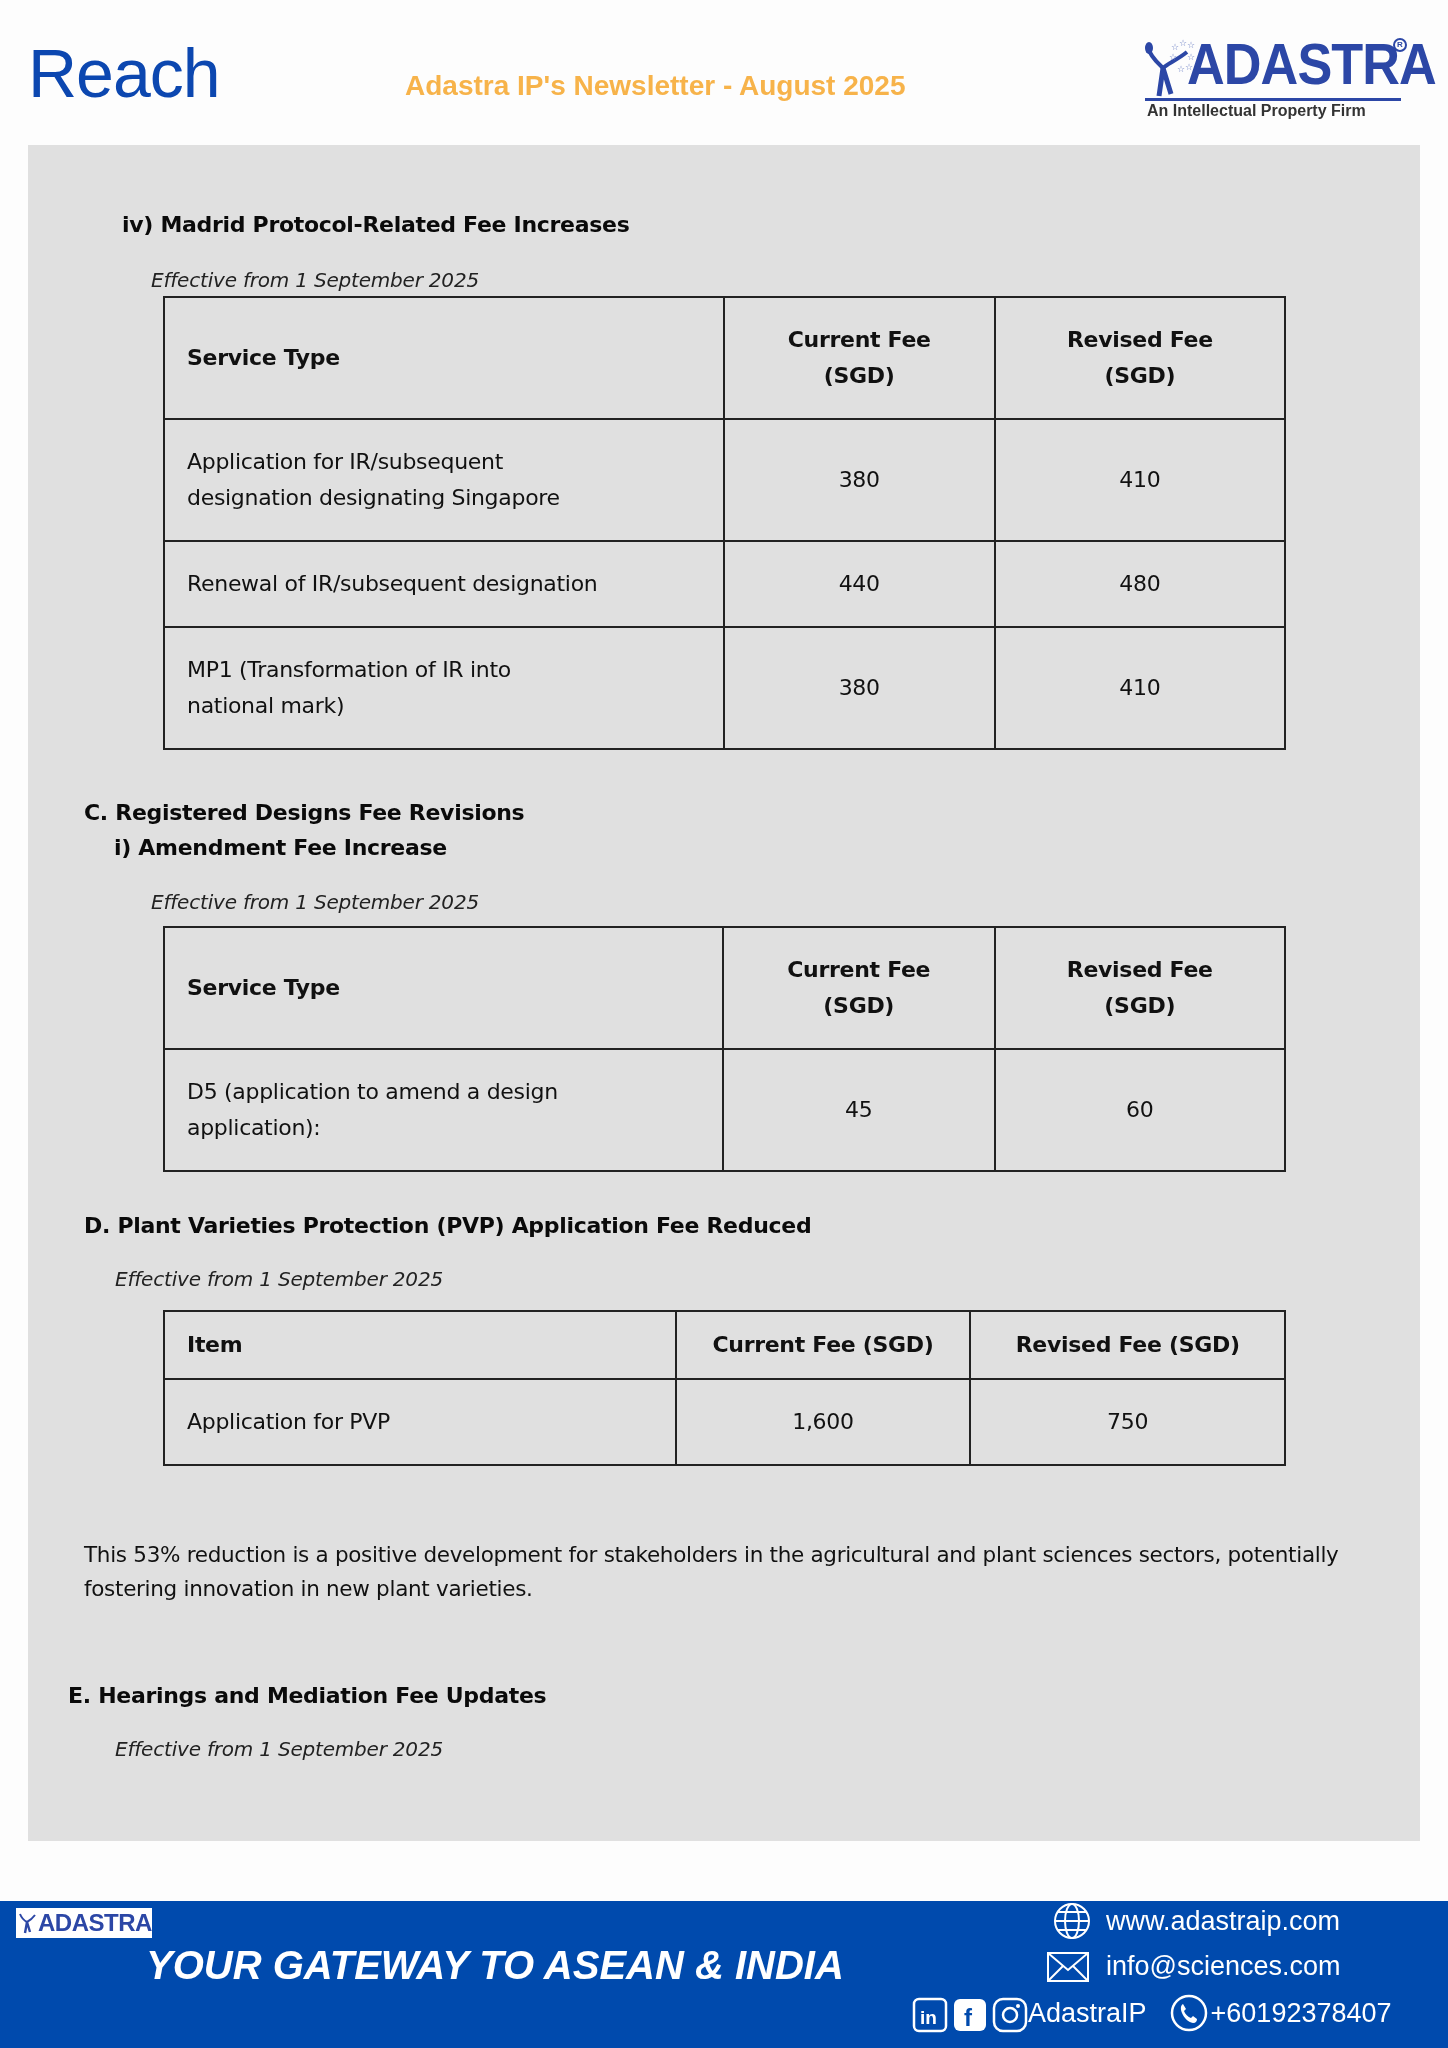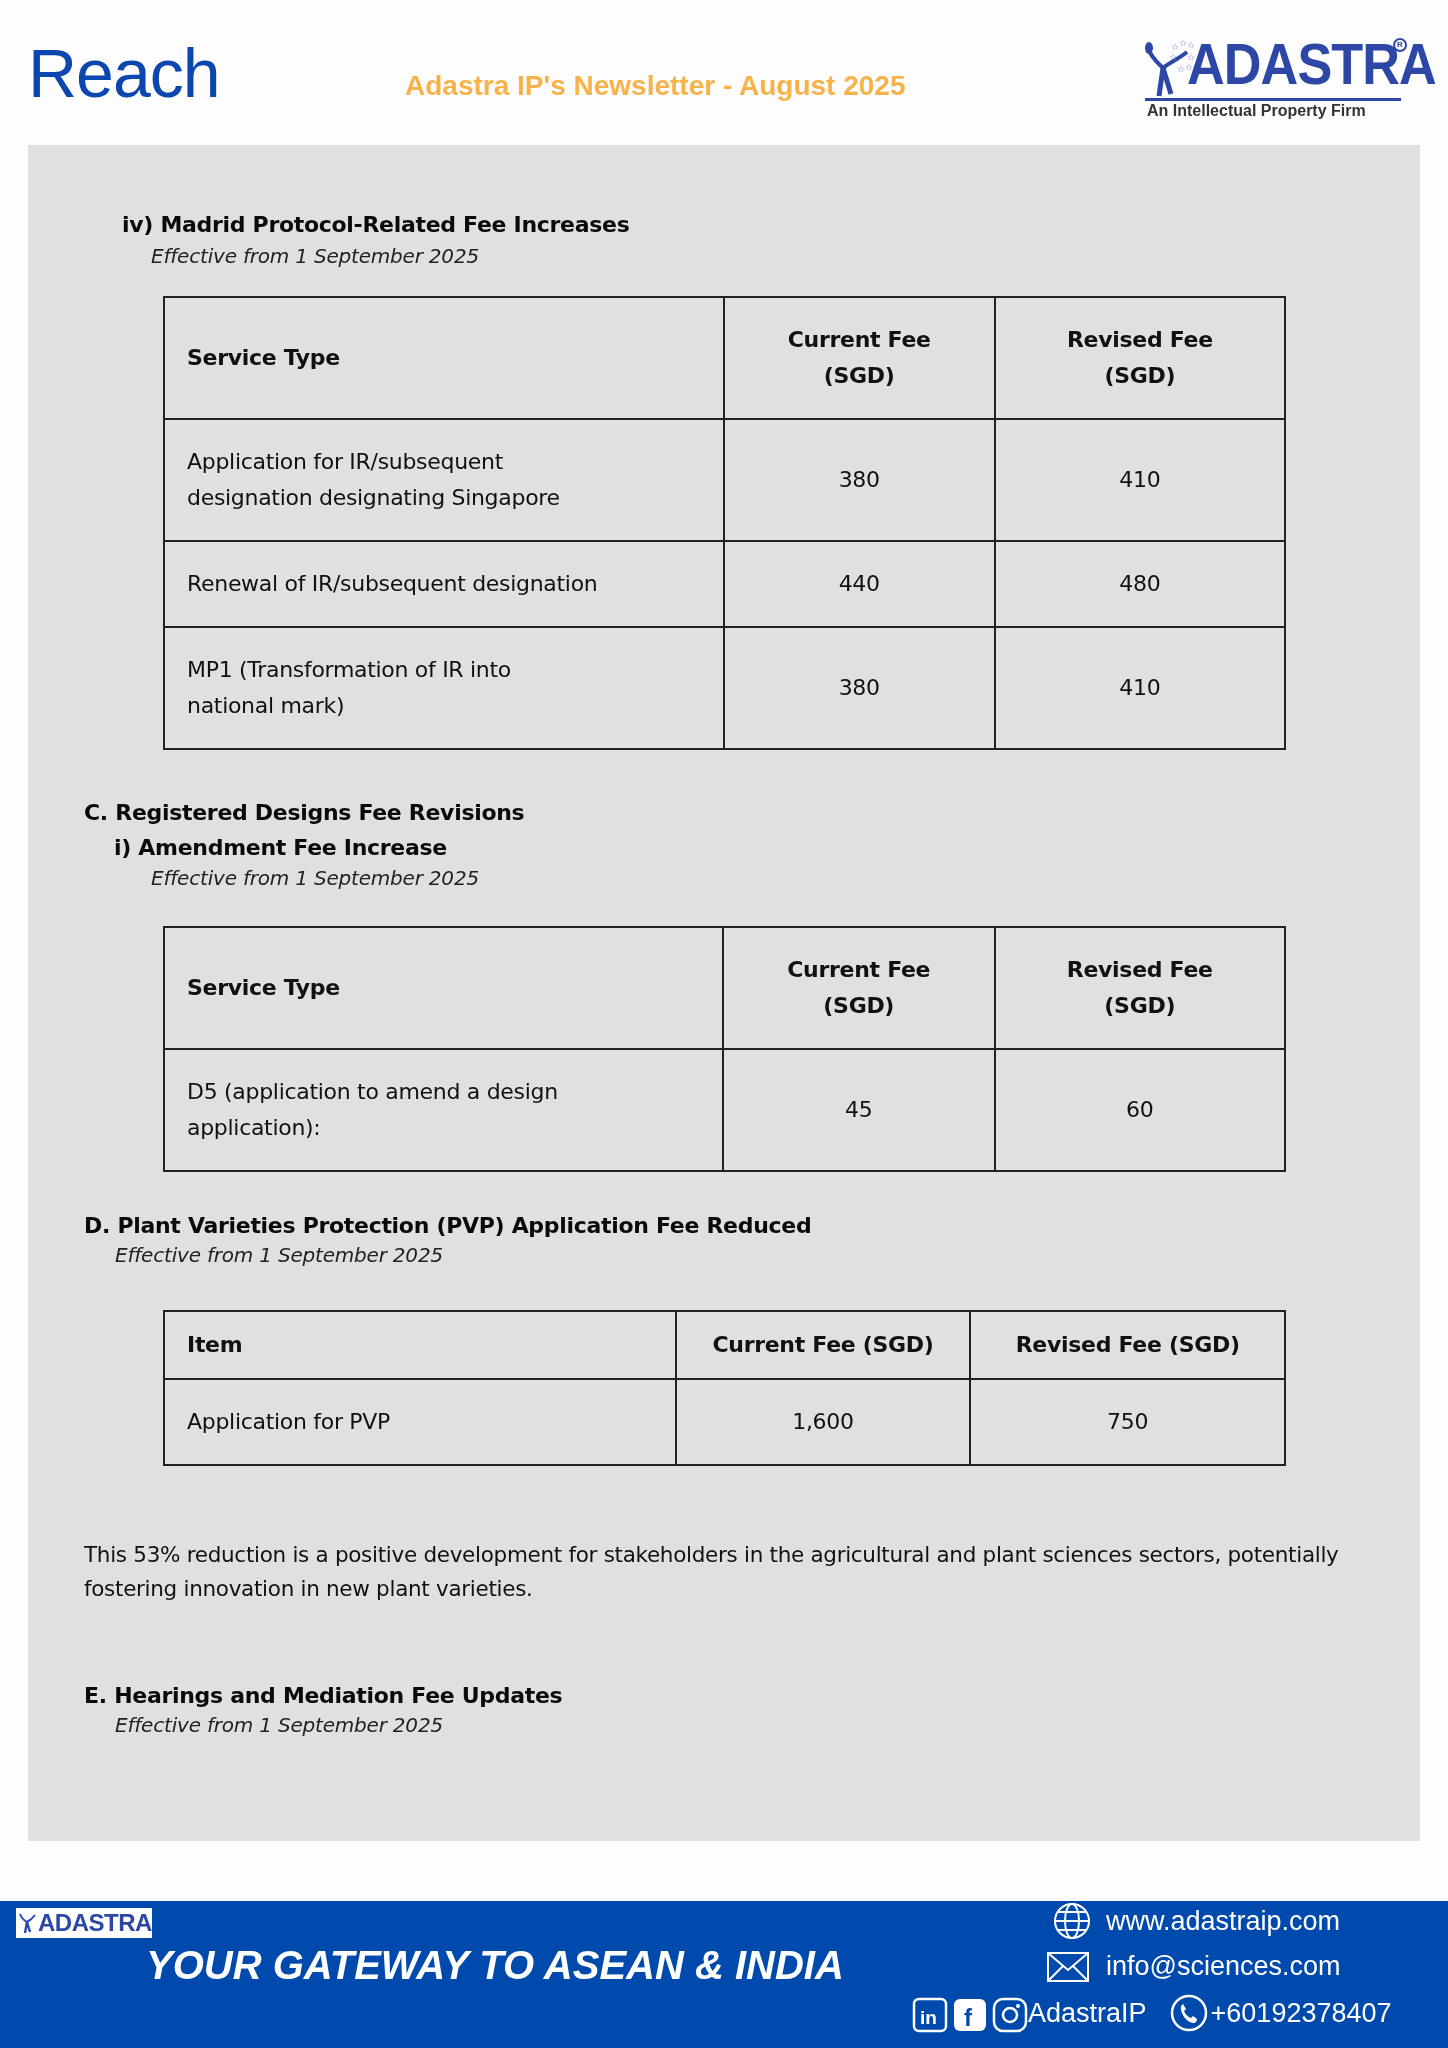--- a/index.html
+++ b/index.html
@@ -15,21 +15,21 @@
   .logo .mark { position: absolute; left: 0; top: 2px; width: 56px; height: 64px; }
   .logo .word { position: absolute; left: 44px; top: -6px; font-family: "Liberation Sans", sans-serif; font-weight: bold; font-size: 58px; color: #2c47a6; letter-spacing: -1px; transform: scaleX(0.9); transform-origin: left; }
   .logo .reg { position: absolute; left: 250px; top: 2px; width: 14px; height: 14px; border: 2px solid #2c47a6; border-radius: 50%; font-size: 8px; font-weight: bold; color: #2c47a6; text-align: center; line-height: 10px; font-family: "Liberation Sans", sans-serif; }
   .logo .rule { position: absolute; left: 2px; top: 62px; width: 256px; height: 3px; background: #2c47a6; }
   .logo .tag { position: absolute; left: 4px; top: 66px; font-family: "Liberation Sans", sans-serif; font-weight: bold; font-size: 16px; color: #333; white-space: nowrap; }
 
   
   .panel { position: absolute; left: 28px; top: 145px; width: 1392px; height: 1696px; background: #e0e0e0; }
 
   .h-sub { position: absolute; font-family: "DejaVu Sans", sans-serif; font-weight: bold; font-size: 22px; color: #0a0a0a; white-space: nowrap; letter-spacing: -0.3px; }
-  .h-eff { position: absolute; font-family: "DejaVu Sans", sans-serif; font-style: italic; font-size: 20px; color: #222; white-space: nowrap; letter-spacing: -0.2px; }
+  .h-eff { position: absolute; font-family: "DejaVu Sans", sans-serif; font-style: italic; font-size: 20px; color: #222; white-space: nowrap; letter-spacing: -0.2px; margin-top: 24px; }
 
   table.fee { position: absolute; border-collapse: collapse; font-family: "DejaVu Sans", sans-serif; color: #111; }
   table.fee td, table.fee th { border: 2px solid #222; font-size: 22px; letter-spacing: -0.3px; }
   table.fee th { font-weight: bold; }
   table.fee th.left, table.fee td.left { text-align: left; padding: 0 22px; }
   table.fee th.c, table.fee td.c { text-align: center; }
   table.fee td { line-height: 36px; }
   table.fee th { line-height: 36px; }
 
   .para { position: absolute; left: 84px; top: 1538px; width: 1300px; font-family: "DejaVu Sans", sans-serif; font-size: 21.5px; line-height: 34px; color: #111; letter-spacing: -0.3px; }
@@ -147,21 +147,21 @@
   <tr style="height:86px;">
     <td class="left">Application for PVP</td>
     <td class="c">1,600</td>
     <td class="c">750</td>
   </tr>
 </tbody>
   </table>
 
 <div class="para">This 53% reduction is a positive development for stakeholders in the agricultural and plant sciences sectors, potentially fostering innovation in new plant varieties.</div>
 
-<div class="h-sub" style="left:84px; top:1683px;text-align:right;">E. Hearings and Mediation Fee Updates</div>
+<div class="h-sub" style="left:68px; top:1683px;text-align:right;">E. Hearings and Mediation Fee Updates</div>
 <div class="h-eff" style="left:115px; top:1713px;">Effective from 1 September 2025</div>
 
 <div class="footer">
   <div class="f-logo">
     <svg width="20" height="24" viewBox="0 0 20 24">
       <path d="M2 3 C 4 8, 7 10, 9 11 C 11 10, 14 8, 17 4" stroke="#2c47a6" stroke-width="2" fill="none"></path>
       <path d="M9 11 L 7 22 M9 11 L 12 21" stroke="#2c47a6" stroke-width="2.4" fill="none"></path>
     </svg>
     <div class="w">ADASTRA</div>
   </div>

